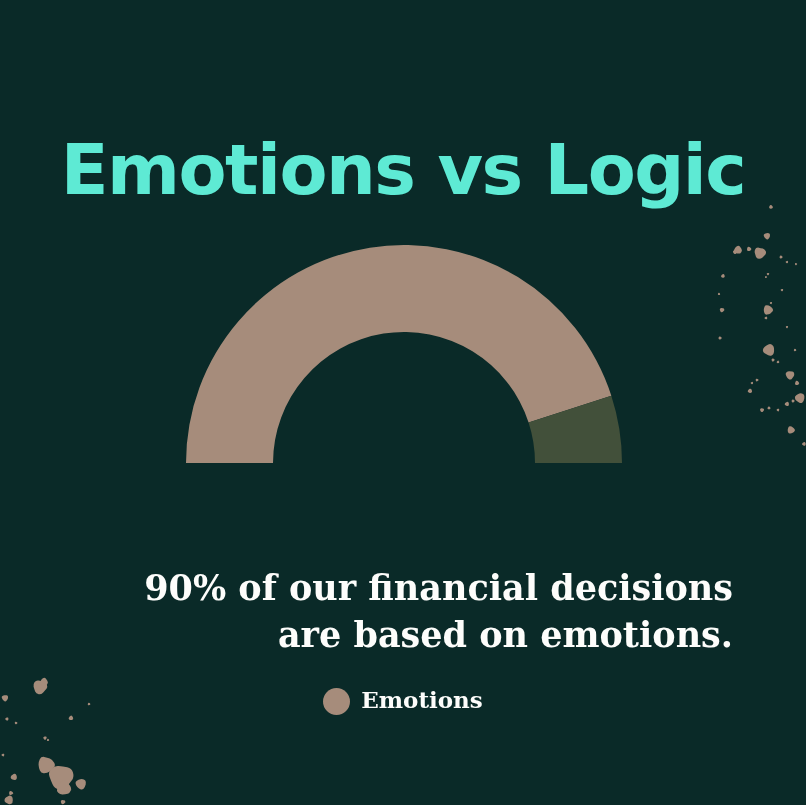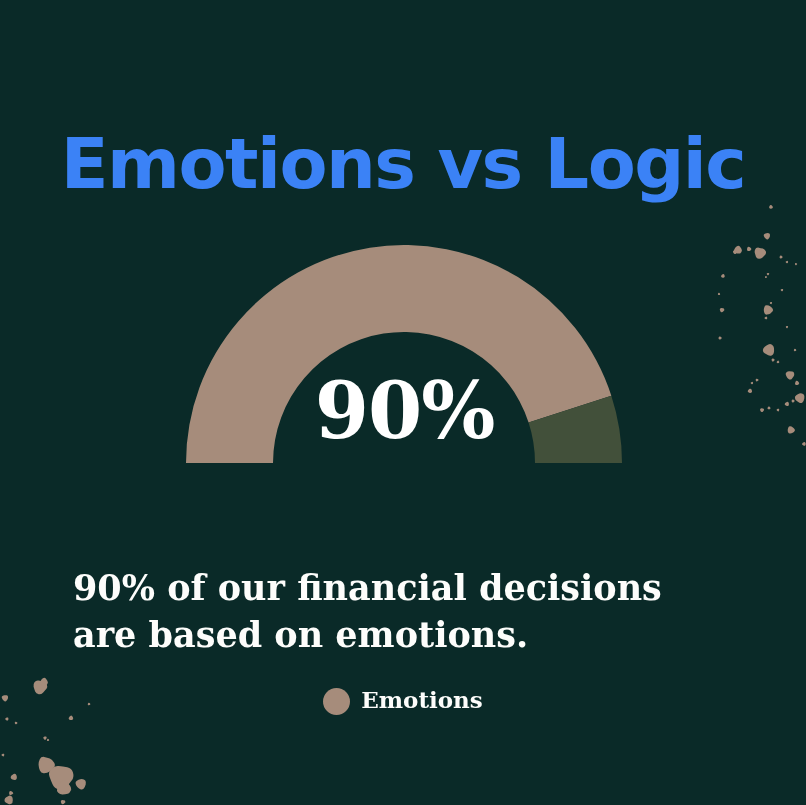--- a/index.html
+++ b/index.html
@@ -21,29 +21,29 @@
     position: absolute;
     left: 0; top: 0;
     width: 806px; height: 805px;
     pointer-events: none;
   }
 
   
   #title {
     position: absolute;
     left: 0;
-    top: 82px;
+    top: 88px;
     width: 806px;
     text-align: center;
     font-family: "DejaVu Sans", sans-serif;
     font-weight: bold;
     font-size: 70px;
     line-height: 1;
     letter-spacing: -1.5px;
-    color: #3b82f6;
+    color: #5eead4;
     white-space: nowrap;
   }
 
   
   #gauge-wrap {
     position: absolute;
     left: 186px;
     top: 245px;
     width: 437px;
     height: 219px;
@@ -63,21 +63,21 @@
     color: #ffffff;
     letter-spacing: -1px;
   }
 
   
   #caption {
     position: absolute;
     left: 73px;
     top: 530px;
     width: 660px;
-    text-align: left;
+    text-align: right;
     font-family: "DejaVu Serif", "Liberation Serif", serif;
     font-weight: bold;
     font-size: 35px;
     line-height: 1.33;
     color: #fdfdfb;
   }
 
   
   #legend {
     position: absolute;
@@ -175,21 +175,20 @@
   <h1 id="title">Emotions vs Logic</h1>
 
   <div id="gauge-wrap">
     <svg id="gauge-svg" viewBox="0 0 437 219" width="437" height="219">
       <path id="seg-emotions" d="M 0 217.99999999999997 A 218 218 0 0 1 425.33032055234344 150.6342952262615
             L 342.5884036346651 177.51877373688188 A 131 131 0 0 0 87 217.99999999999997 Z" fill="#a68c7b"></path>
       <path id="seg-logic" d="M 425.33032055234344 150.6342952262615 A 218 218 0 0 1 436 218
             L 349 218 A 131 131 0 0 0 342.5884036346651 177.51877373688188 Z" fill="#42503a"></path>
     </svg>
   </div>
-  <div id="gauge-value">90%</div>
 
   <p id="caption">90% of our financial decisions are based on emotions.</p>
 
   <div id="legend">
     <div class="legend-item">
       <span class="legend-dot" id="dot-emotions" style="background: rgb(166, 140, 123);"></span>
       <span class="legend-label">Emotions</span>
     </div>
   </div>
 

